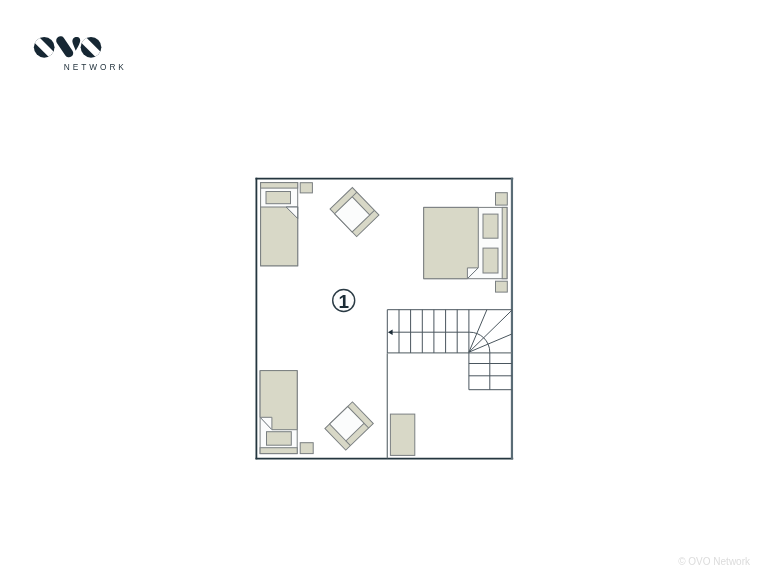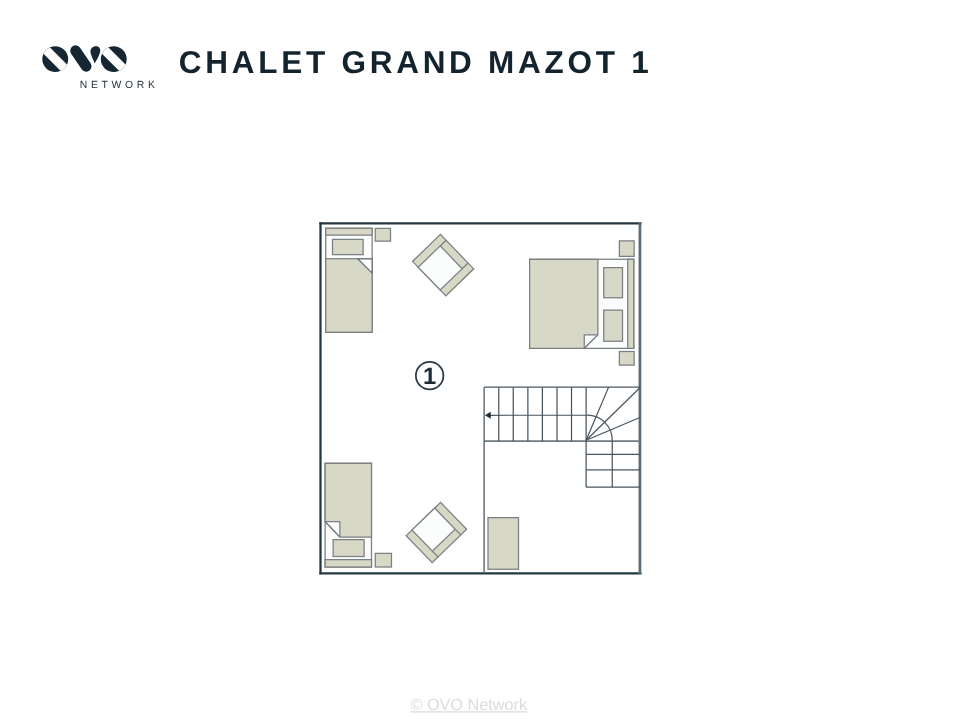--- a/index.html
+++ b/index.html
@@ -25,21 +25,20 @@
       <rect x="40.6" y="29" width="7.2" height="37" fill="#ffffff" clip-path="url(#c1)" transform="rotate(-45 44.2 47.3)"></rect>
       <rect x="60.4" y="34.95" width="8.6" height="23.7" rx="4.3" fill="#162733" transform="rotate(-34 64.7 46.8)"></rect>
       <path d="M 72.4,41.8 C 72.1,38.7 74.4,36.6 77.4,37.0 C 79.8,37.4 80.7,39.5 80.0,42.0 C 79.0,45.5 77.1,48.4 75.7,50.7 C 74.8,47.9 72.7,44.3 72.4,41.8 Z" fill="#162733"></path>
       <circle cx="91.0" cy="47.3" r="10.35" fill="#162733"></circle>
       <rect x="87.4" y="29" width="7.2" height="37" fill="#ffffff" clip-path="url(#c2)" transform="rotate(-45 91.0 47.3)"></rect>
     </g>
   </svg>
 
   <div class="abs" style="left:39.8px;top:62.2px;font-size:8.3px;font-weight:400;letter-spacing:2.95px;color:#24343e;padding-left:24px;">NETWORK</div>
 
-  <div class="abs" style="left:143px;top:35.8px;font-size:25.2px;font-weight:700;letter-spacing:3.0px;color:#13242e;">CHALET GRAND MAZOT 1</div>
 
   <svg class="abs" style="left:0;top:0;" width="767" height="575" viewBox="0 0 767 575">
 
     <g>
       <line x1="255.5" y1="178.6" x2="513.2" y2="178.6" stroke="#24363f" stroke-width="1.8"></line>
       <line x1="256.4" y1="177.7" x2="256.4" y2="459.3" stroke="#24363f" stroke-width="1.8"></line>
       <line x1="255.5" y1="458.6" x2="513.2" y2="458.6" stroke="#24363f" stroke-width="1.8"></line>
       <line x1="511.95" y1="177.7" x2="511.95" y2="459.3" stroke="#5a6c76" stroke-width="2.2"></line>
     </g>
 
@@ -130,15 +129,15 @@
       <line x1="8.5" y1="12.65" x2="15" y2="12.65" stroke="#7a7f81" stroke-width="1"></line>
       <rect x="-15" y="-12.65" width="23.5" height="25.3" fill="#fbfcfc" stroke="#7a7f81" stroke-width="1"></rect>
     </g>
 
     <g>
       <circle cx="343.7" cy="300.5" r="11.0" fill="#fdfdfd" stroke="#2a3a44" stroke-width="1.4"></circle>
       <text x="343.7" y="307.6" text-anchor="middle" font-family="Liberation Sans, sans-serif" font-size="19" font-weight="700" fill="#1c2c36">1</text>
     </g>
   </svg>
 
-  <div class="abs" style="left:0;top:556px;width:750px;text-align:center;font-size:13px;color:#dcdcdc;text-decoration:underline;">© OVO Network</div>
+  <div class="abs" style="left:0;top:556px;width:750px;text-align:right;font-size:10px;color:#dcdcdc;">© OVO Network</div>
 
 </div>
 
 </body></html>

